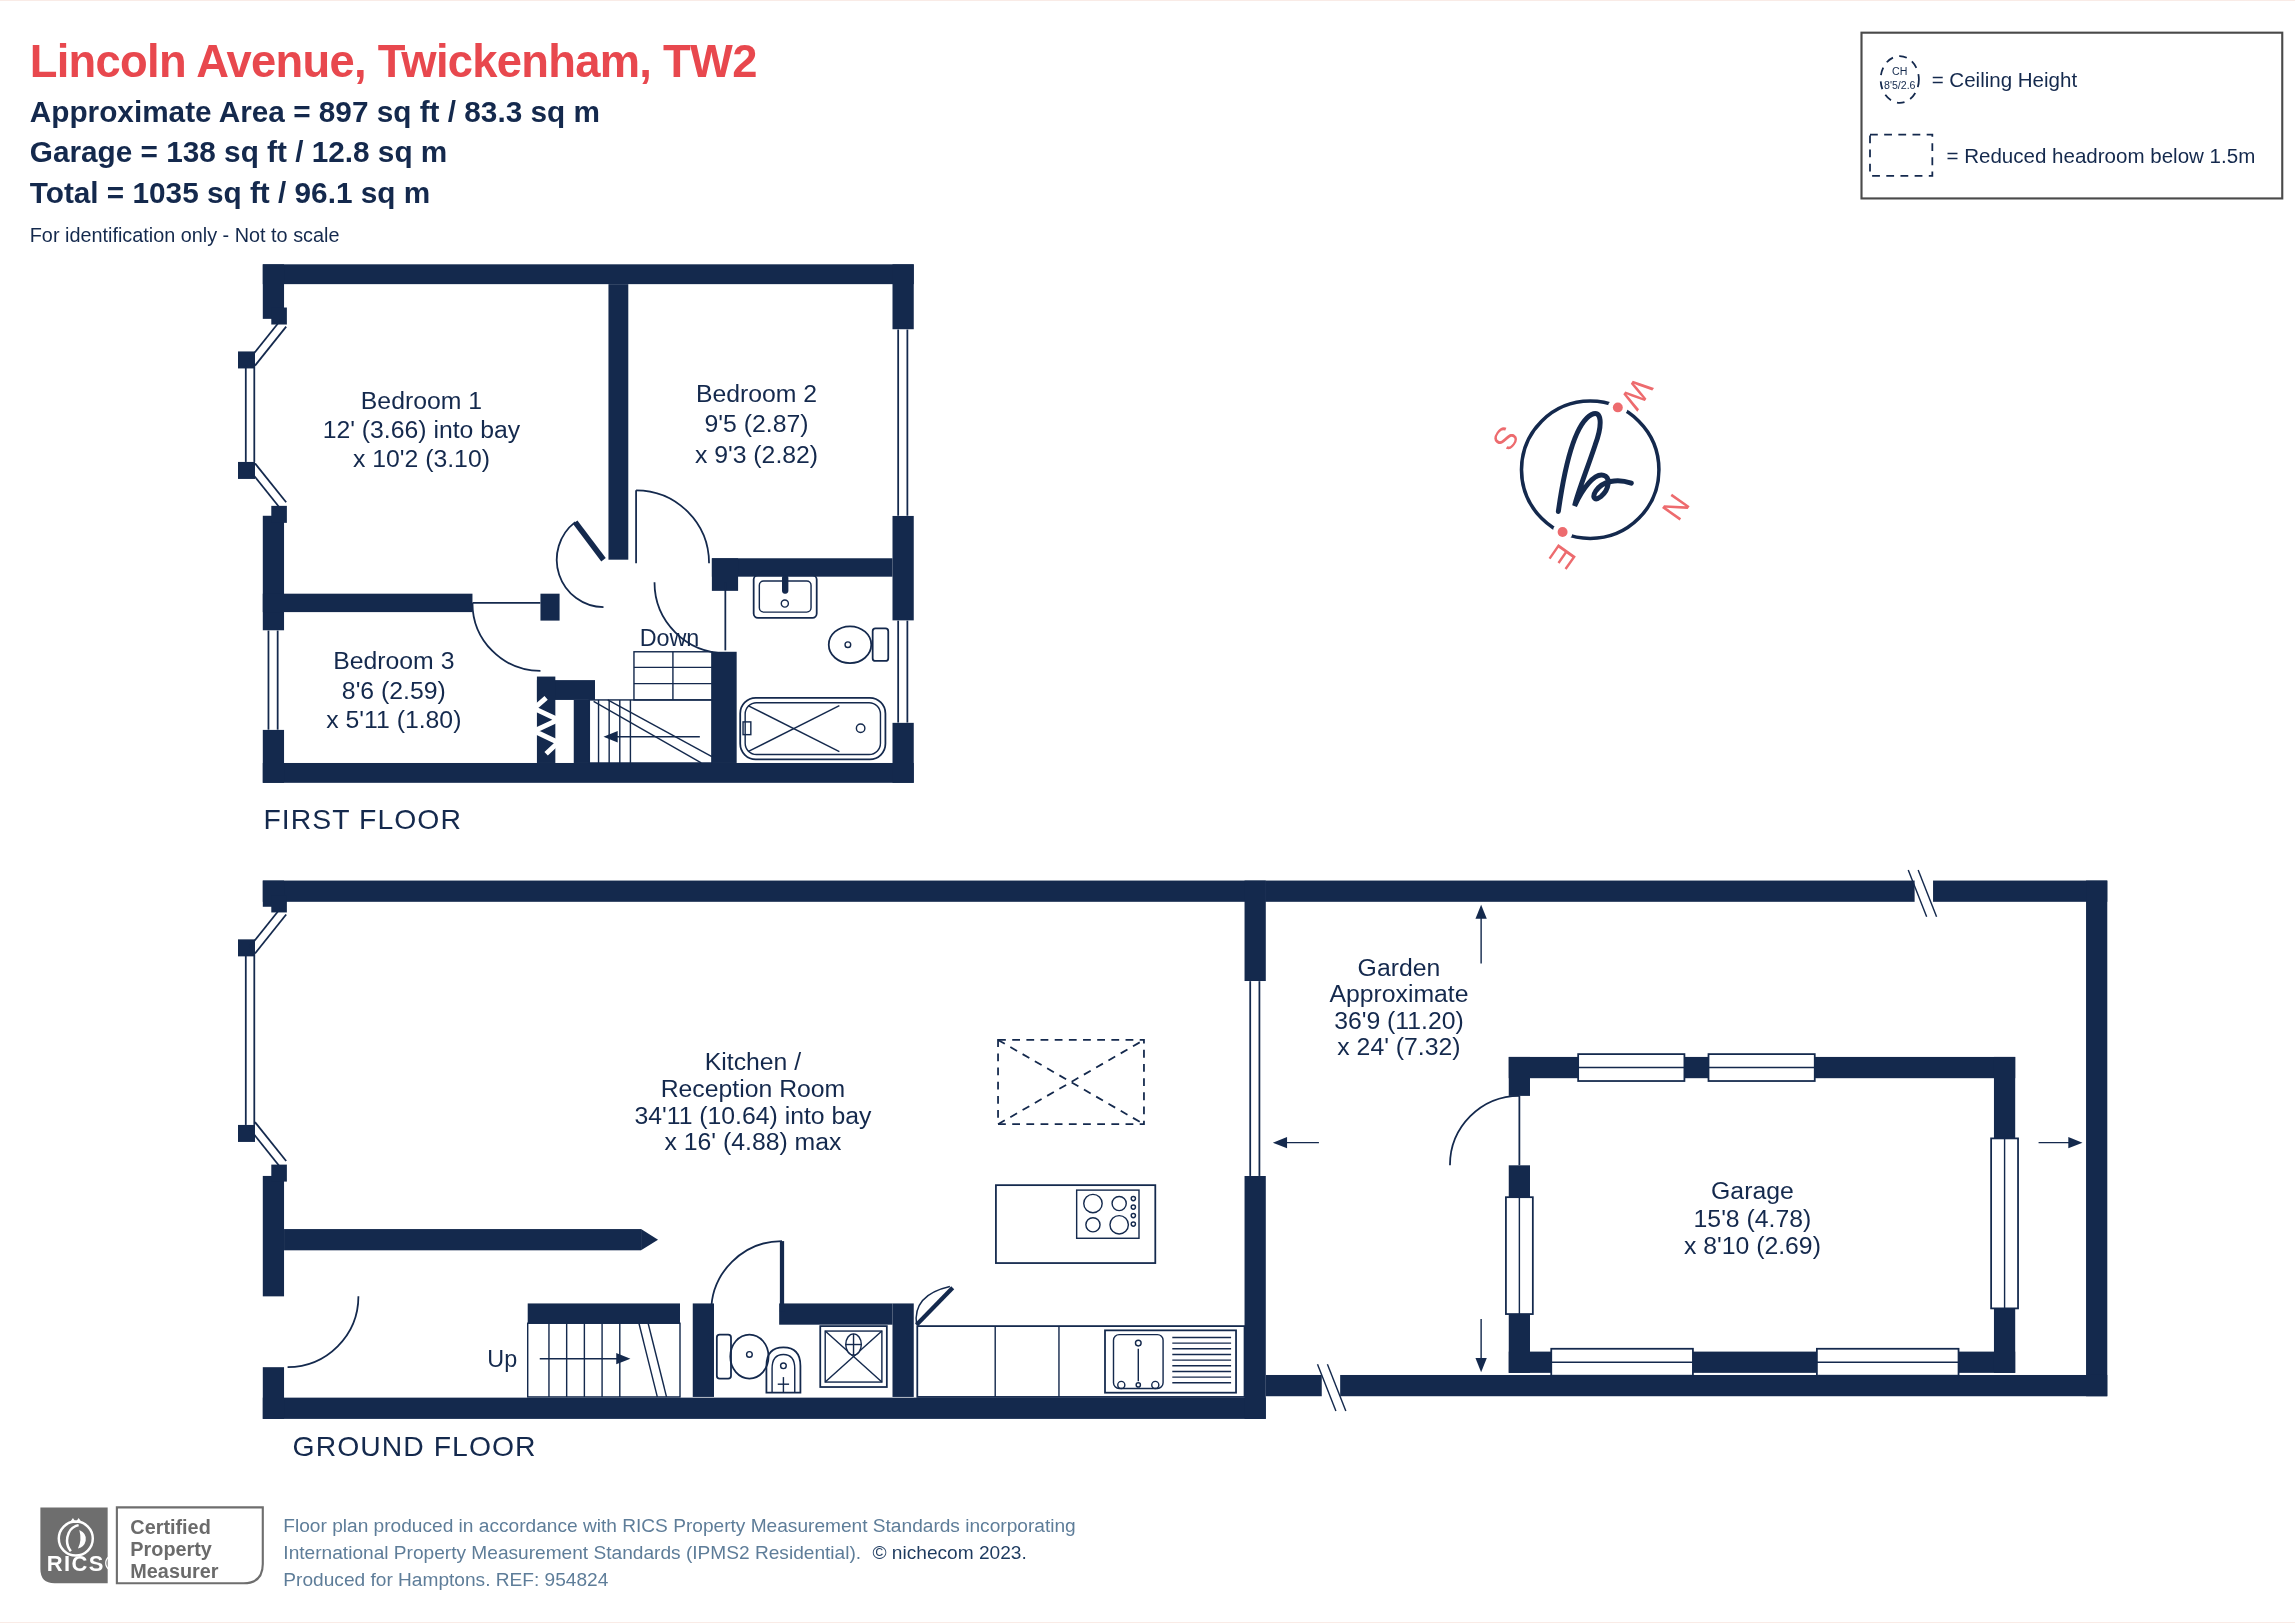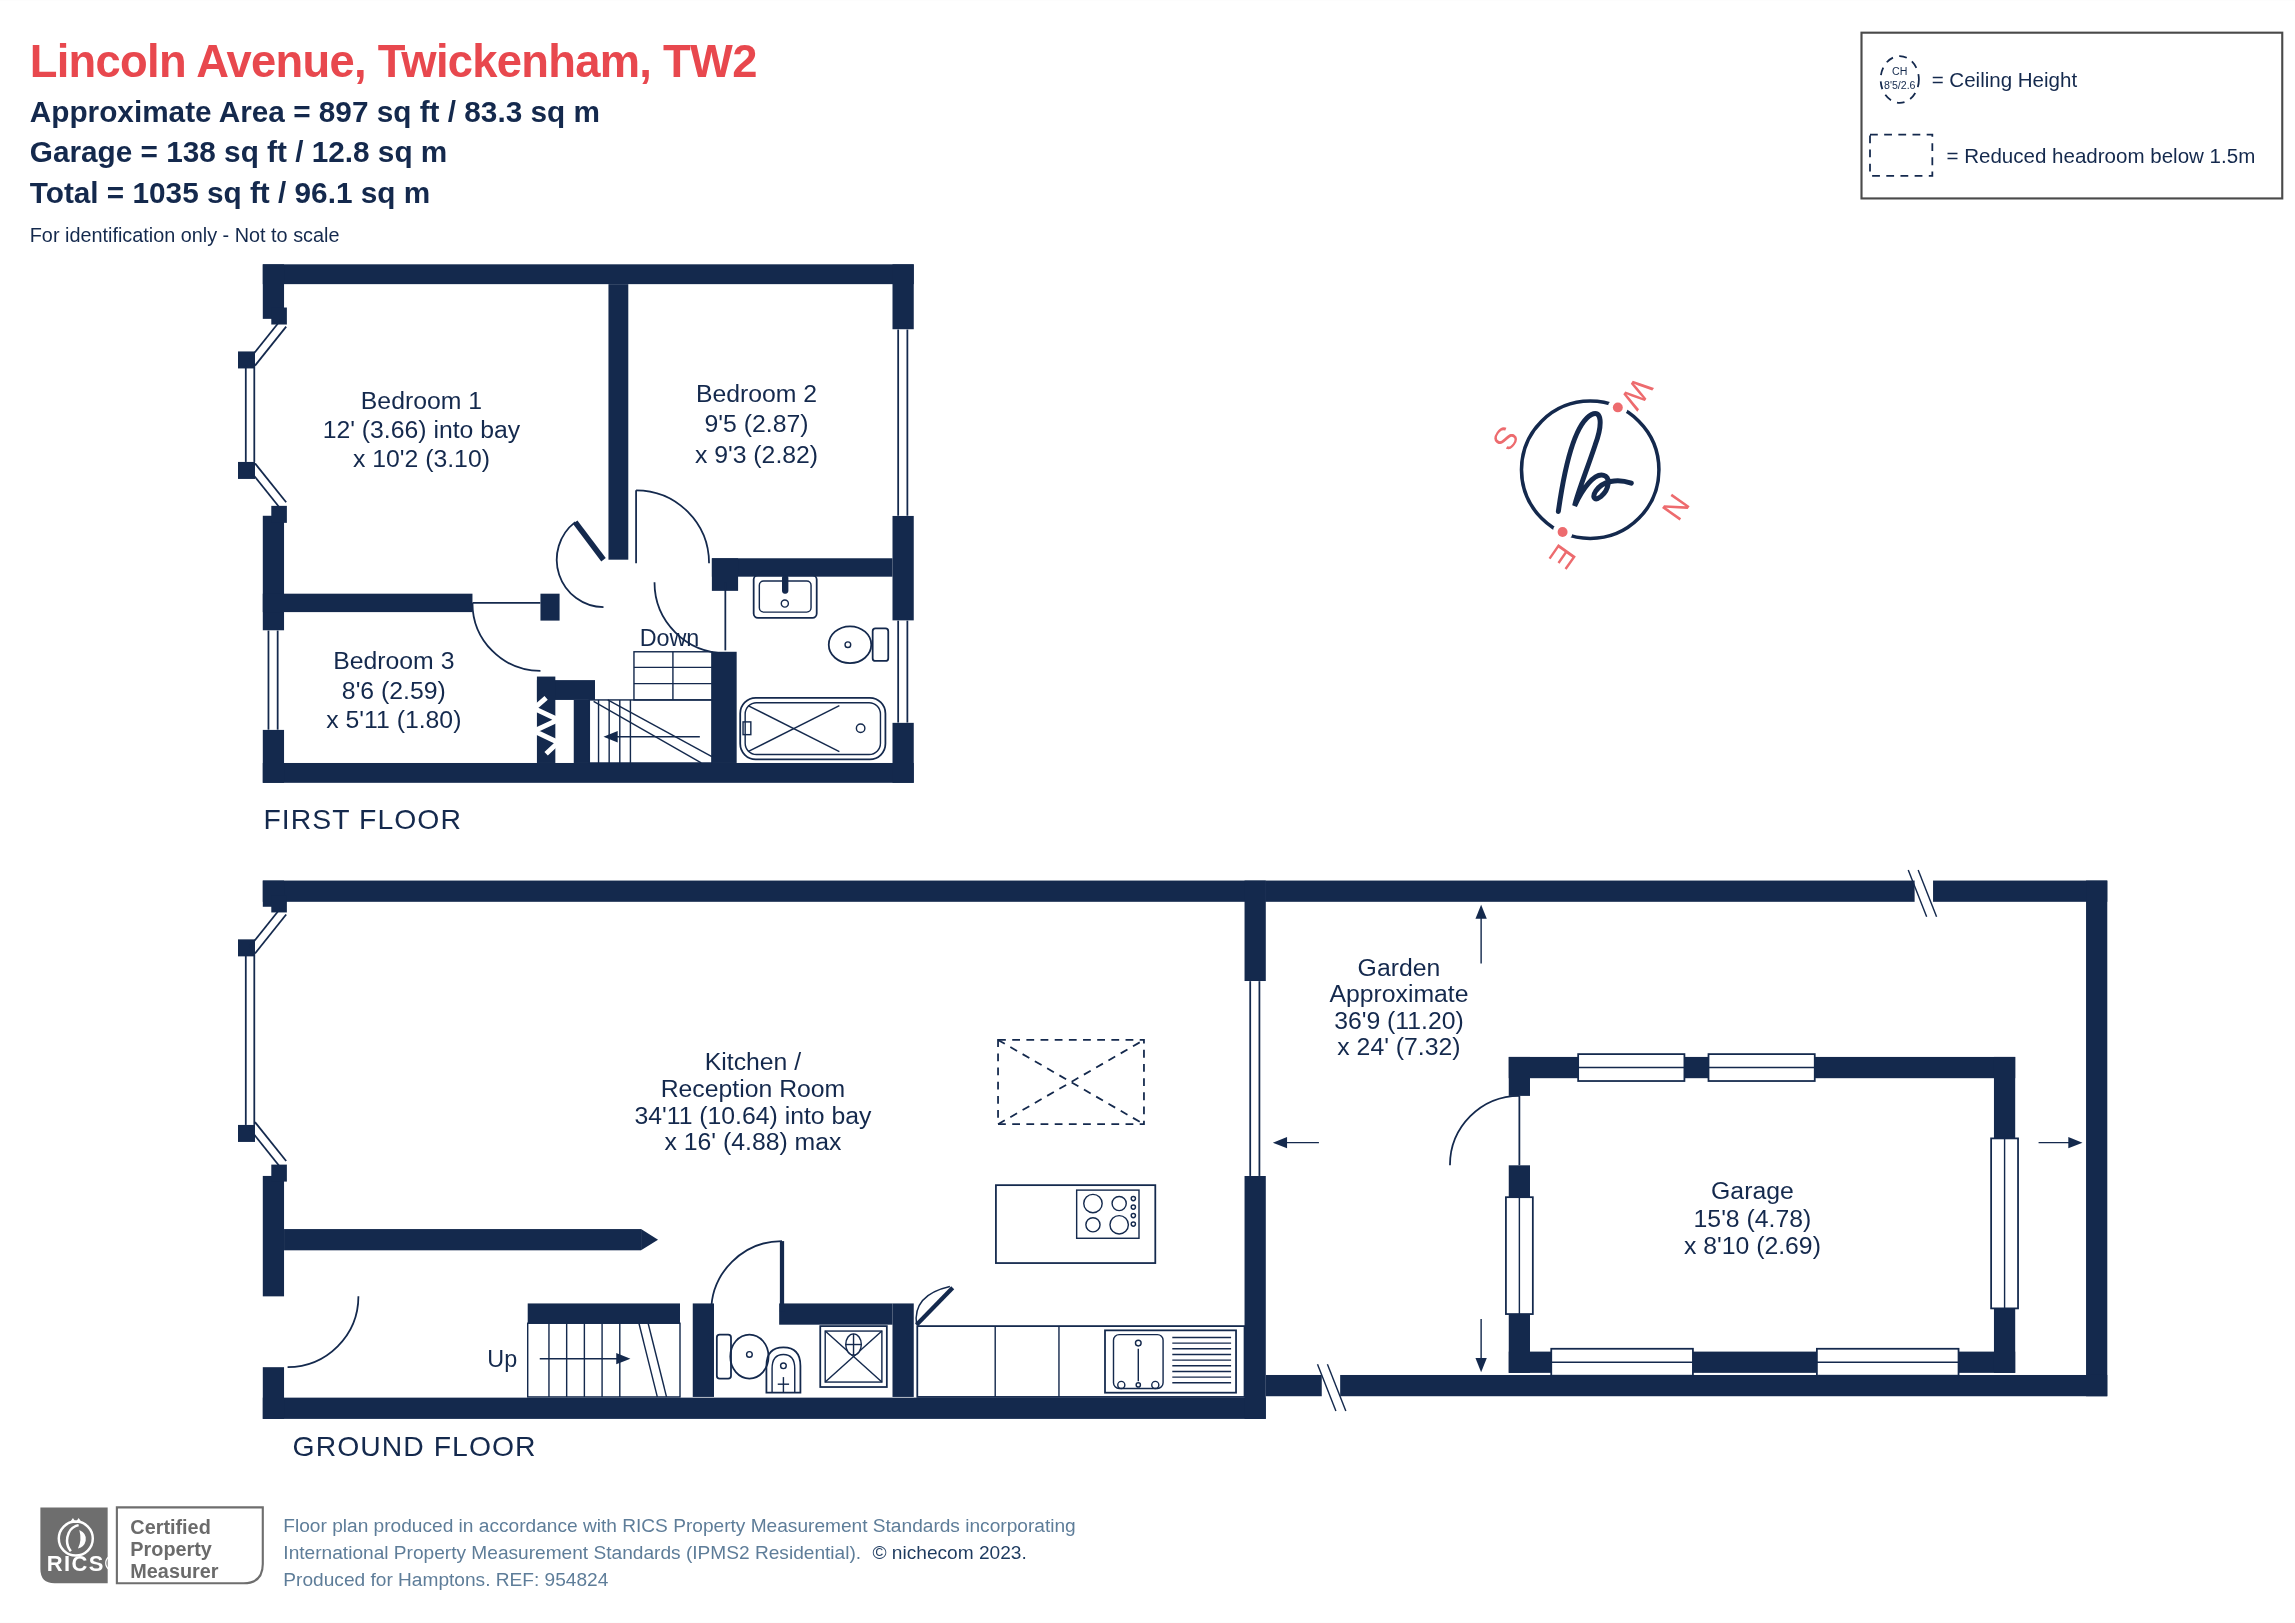--- a/index.html
+++ b/index.html
@@ -1,16 +1,16 @@
 <!DOCTYPE html>
 <html style="font-size:11.3px"><head>
 <meta charset="utf-8">
 <style>
   html,body{margin:0;padding:0;background:#fff;}
-  .page{width:2295px;height:1623px;position:relative;background:#e5e5e5;}
+  .page{width:2295px;height:1623px;position:relative;background:#c2410c;}
   svg{display:block;}
   text{font-family:"Liberation Sans",sans-serif;fill:#14294d;}
   .wall{fill:#14294d;}
   .w{fill:#fff;}
   .ln{fill:none;stroke:#14294d;stroke-width:2.5;}
   .ln2{fill:none;stroke:#14294d;stroke-width:2;}
   .leaf{fill:none;stroke:#14294d;stroke-width:8;}
   .leaf6{fill:none;stroke:#14294d;stroke-width:6;}
   .dash{fill:none;stroke:#14294d;stroke-width:2.5;stroke-dasharray:11 9;}
   .zig{fill:none;stroke:#fff;stroke-width:7;stroke-linejoin:miter;}

